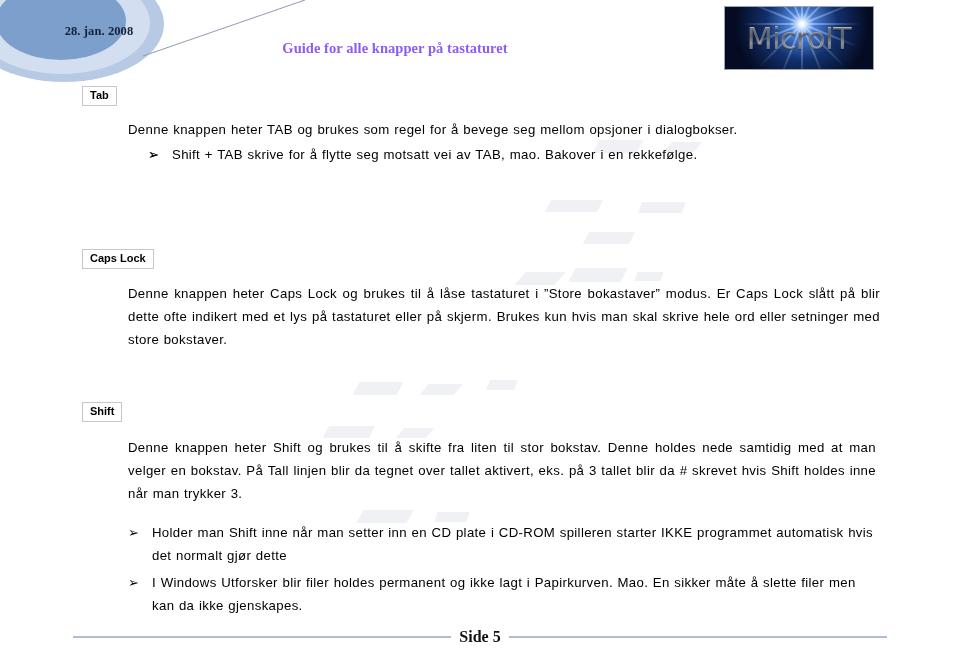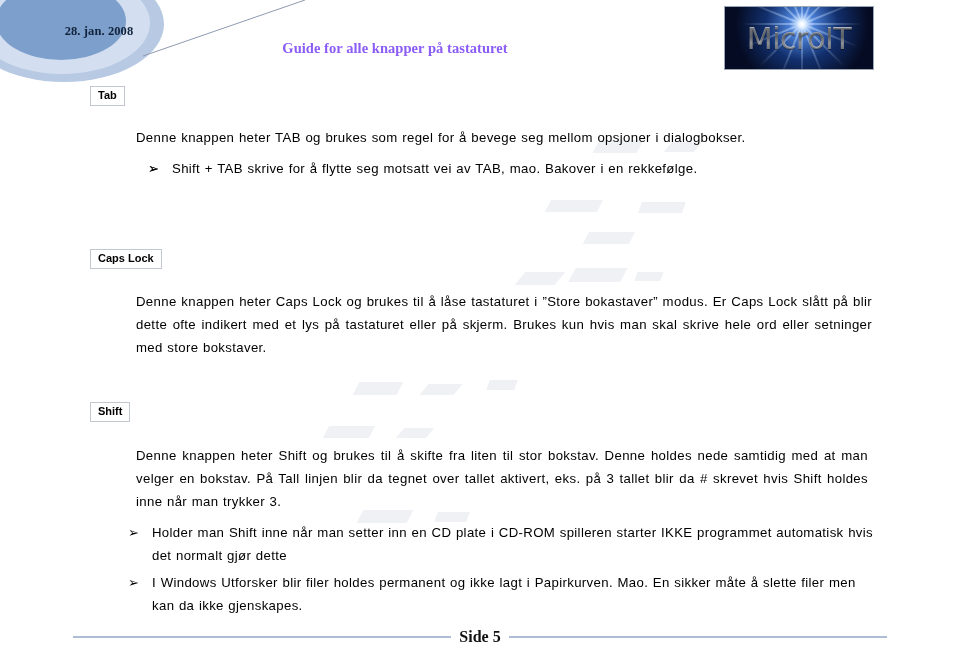--- a/index.html
+++ b/index.html
@@ -169,33 +169,32 @@
     display: inline-block;
     border: 1px solid #c3c8ce;
     background: #ffffff;
     padding: 3px 7px 4px 7px;
     font-family: "Liberation Sans", sans-serif;
     font-weight: bold;
     font-size: 11px;
     color: #000000;
     line-height: 1;
     box-shadow: 0 0 0 0 transparent;
-    margin-left: 8px;
   }
 
   .body-text {
     font-family: "Liberation Sans", sans-serif;
     font-size: 13.2px;
     color: #000000;
     line-height: 23px;
     letter-spacing: .35px;
     word-spacing: .6px;
   }
 
-  .para { margin: 8px; }
+  .para { margin: 0; }
 
   ul.arrow-list {
     list-style: none;
     margin: 0;
     padding: 0;
   }
   ul.arrow-list li {
     position: relative;
     padding-left: 24px;
     margin: 0;

